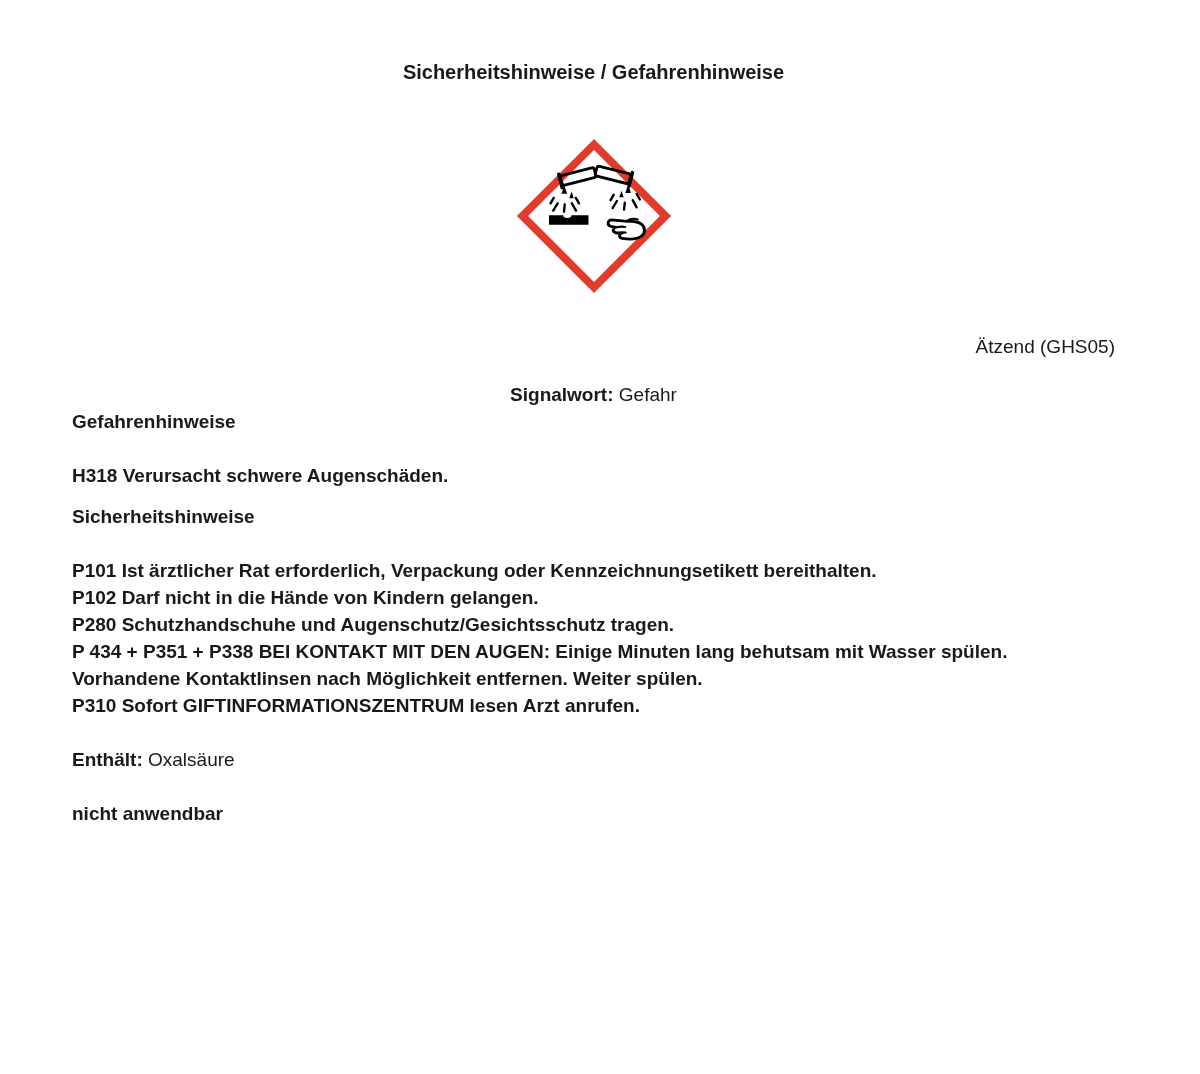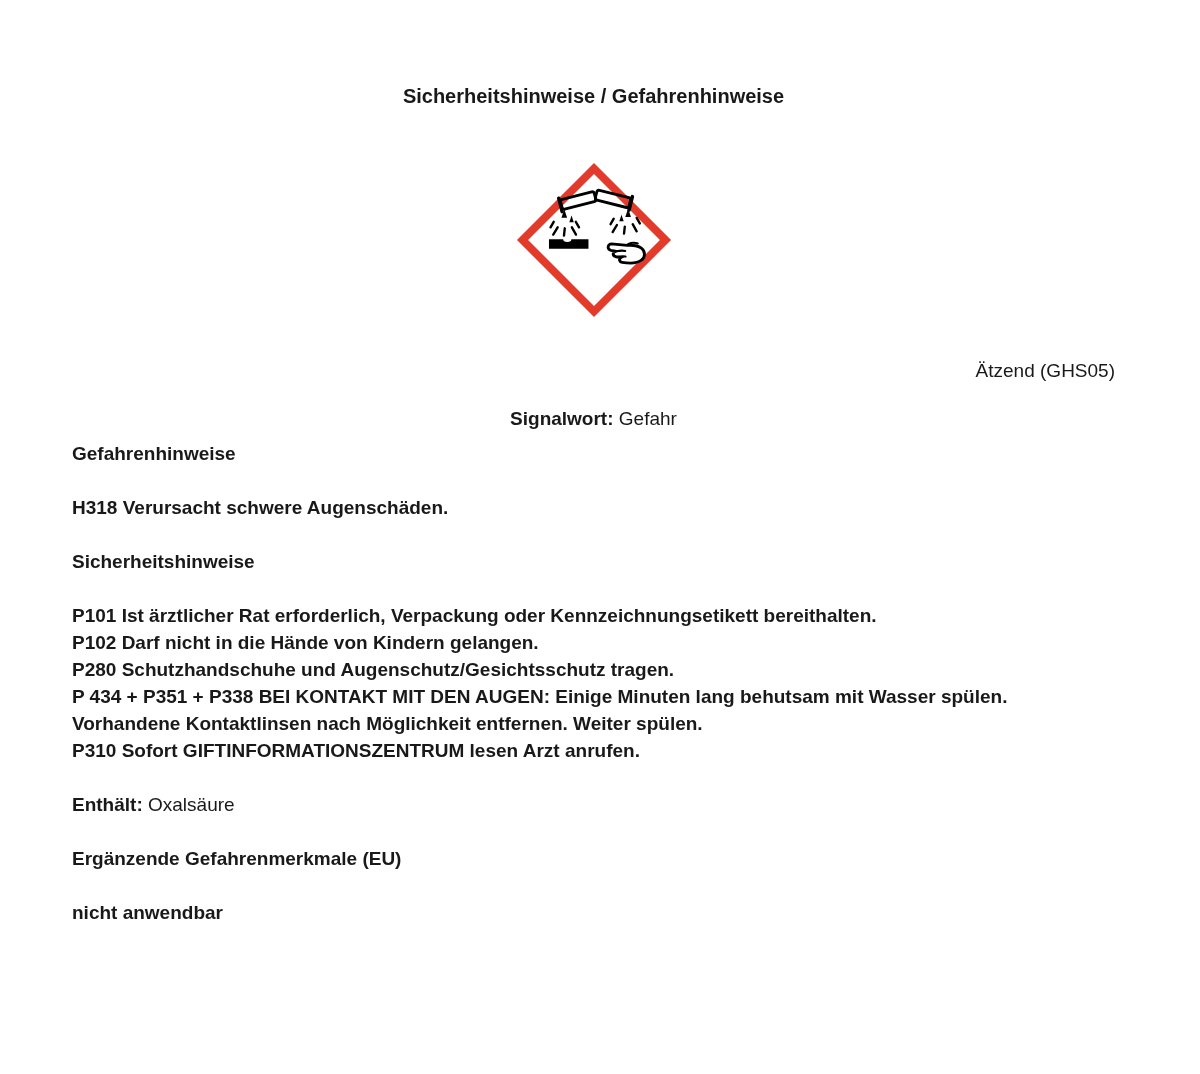--- a/index.html
+++ b/index.html
@@ -13,22 +13,22 @@
     color: #191919;
     font-family: "Liberation Sans", sans-serif;
     font-size: 19px;
     line-height: 27px;
     overflow: hidden;
   }
   .page {
     padding: 0 85px 0 72px;
   }
   .doc-title {
-    margin: 8px;
-    padding-top: 76px;
+    margin: 0;
+    padding-top: 60px;
     text-align: center;
     font-size: 20px;
     line-height: 25px;
     font-weight: 700;
   }
   .pictogram-row {
     margin-top: 52px;
     text-align: center;
   }
   .pictogram-row svg {
@@ -40,24 +40,24 @@
   .pictogram-caption {
     margin-top: 38px;
     text-align: right;
   }
   .signal-line {
     margin-top: 21px;
     text-align: center;
   }
   .bold { font-weight: 700; }
   .section-heading {
-    margin-top: 27px;
+    margin-top: 14px;
     font-weight: 700;
   }
-  .section-heading.first { margin-top: 8px; }
+  .section-heading.first { margin-top: 0; }
   .block { margin-top: 27px; }
   .line { margin: 0; font-weight: bold; }
 </style>
 </head>
 <body>
 
 <div class="page">
 
   <div class="doc-title">Sicherheitshinweise / Gefahrenhinweise</div>
 
@@ -129,19 +129,18 @@
   <div class="block">
     <div class="line">P101 Ist ärztlicher Rat erforderlich, Verpackung oder Kennzeichnungsetikett bereithalten.</div>
     <div class="line">P102 Darf nicht in die Hände von Kindern gelangen.</div>
     <div class="line">P280 Schutzhandschuhe und Augenschutz/Gesichtsschutz tragen.</div>
     <div class="line">P 434 + P351 + P338 BEI KONTAKT MIT DEN AUGEN: Einige Minuten lang behutsam mit Wasser spülen. Vorhandene Kontaktlinsen nach Möglichkeit entfernen. Weiter spülen.</div>
     <div class="line">P310 Sofort GIFTINFORMATIONSZENTRUM lesen Arzt anrufen.</div>
   </div>
 
   <div class="block"><span class="bold">Enthält:</span> <span>Oxalsäure</span></div>
 
-  <div class="section-heading">Ergänzende Gefahrenmerkmale (EU)</div>
 
   <div class="block">
     <div class="line">nicht anwendbar</div>
   </div>
 
 </div>
 
 </body></html>

